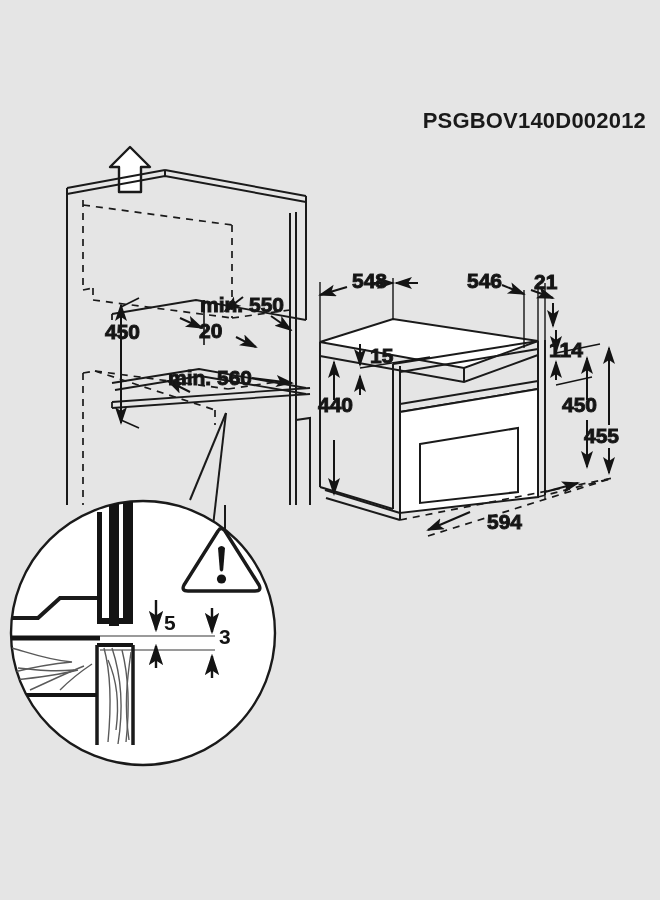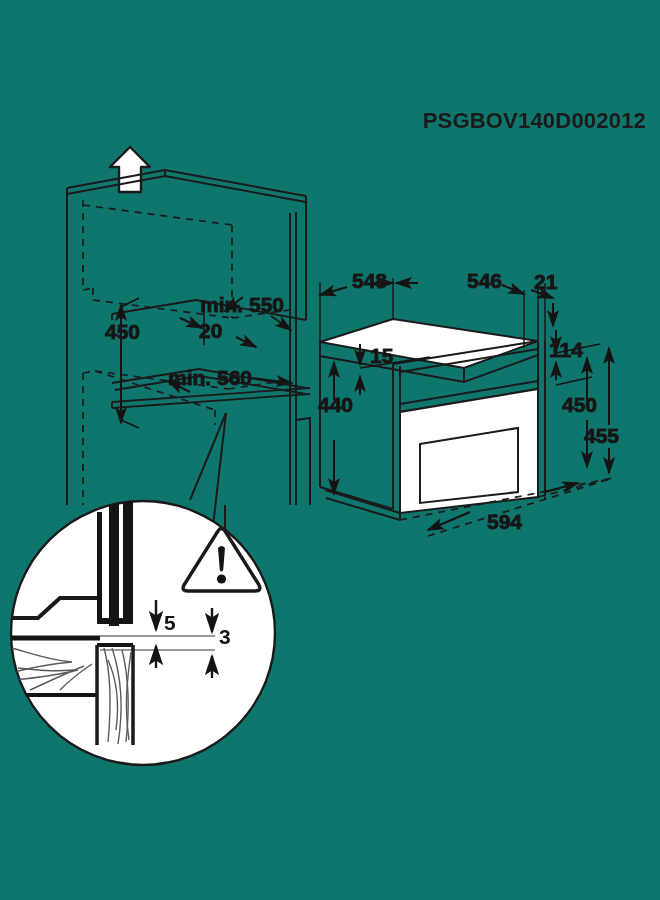--- a/index.html
+++ b/index.html
@@ -11,21 +11,21 @@
     width: 660px;
     height: 900px;
     position: relative;
     font-family: "Liberation Sans", sans-serif;
     overflow: hidden;
   }
   #page {
     position: relative;
     width: 660px;
     height: 900px;
-    background: #0f766e;
+    background: #e5e5e5;
   }
   #drawing-title {
     position: absolute;
     left: 0;
     top: 108px;
     width: 646px;
     text-align: right;
     font-family: "Liberation Sans", sans-serif;
     font-size: 22px;
     font-weight: bold;

